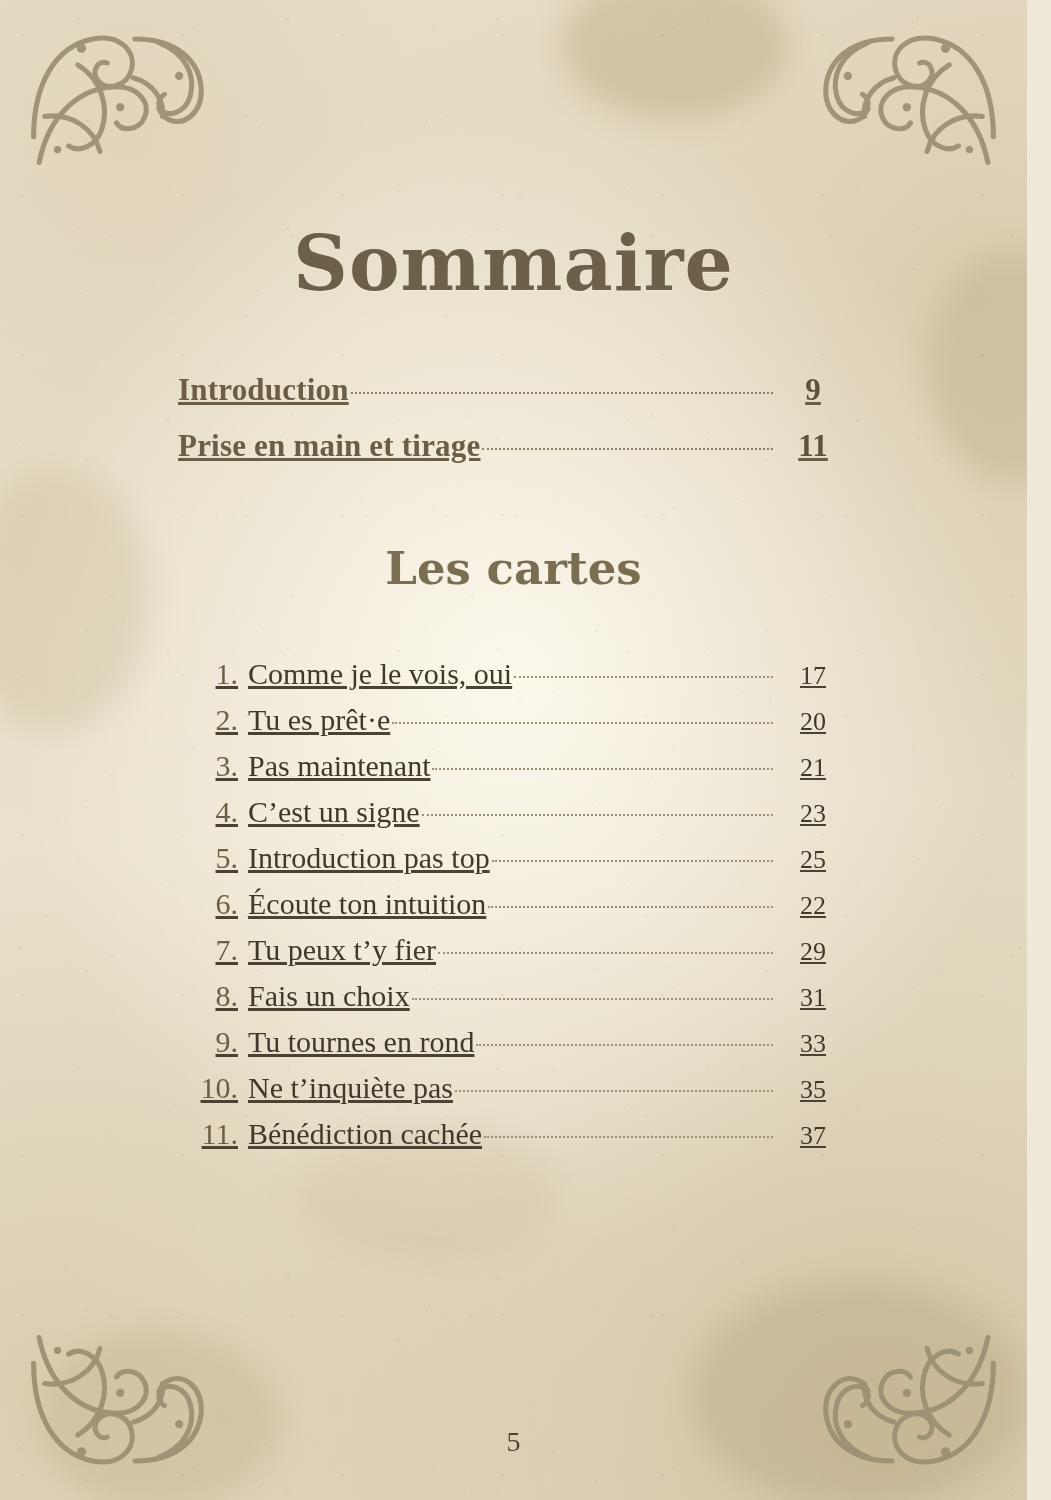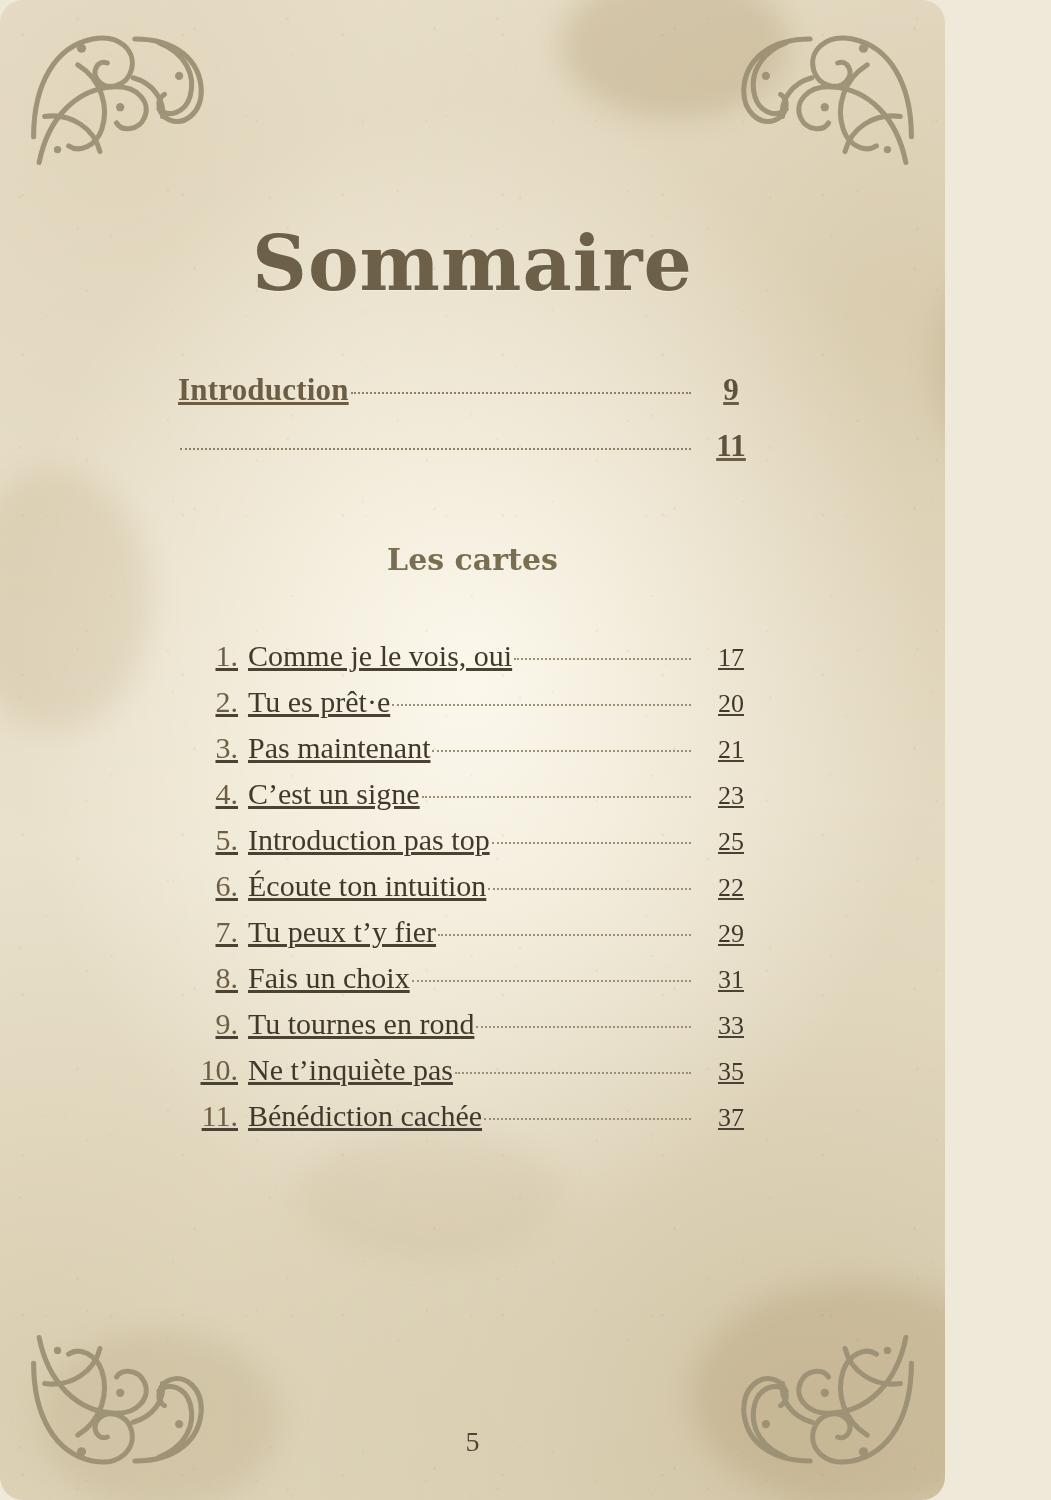--- a/index.html
+++ b/index.html
@@ -9,32 +9,31 @@
   body {
     width: 1051px;
     height: 1500px;
     overflow: hidden;
     font-family: "Liberation Serif", serif;
     background: #efe9d9;
   }
 
   .page {
     position: relative;
-    width: 945px;
+    width: 1027px;
     height: 1500px;
     box-sizing: border-box;
     background:
       radial-gradient(ellipse 70% 55% at 50% 45%, rgba(255,252,242,0.85) 0%, rgba(255,252,242,0.0) 70%),
       radial-gradient(ellipse 120% 90% at 12% 8%, rgba(214,200,168,0.55) 0%, rgba(214,200,168,0) 55%),
       radial-gradient(ellipse 100% 80% at 95% 20%, rgba(203,186,150,0.55) 0%, rgba(203,186,150,0) 60%),
       radial-gradient(ellipse 110% 70% at 85% 95%, rgba(198,182,146,0.6) 0%, rgba(198,182,146,0) 60%),
       radial-gradient(ellipse 90% 60% at 5% 92%, rgba(205,190,155,0.5) 0%, rgba(205,190,155,0) 60%),
       linear-gradient(160deg, #efe8d6 0%, #eae2cd 35%, #e8e0ca 60%, #e3daC2 100%);
     overflow: hidden;
-    border-radius: 23px;
   }
 
   
   .grain {
     position: absolute;
     inset: 0;
     pointer-events: none;
     opacity: 0.5;
     background-image:
       radial-gradient(circle at 14% 22%, rgba(150,130,95,0.22) 0 1.2px, transparent 1.6px),
@@ -87,21 +86,21 @@
     font-size: 76px;
     letter-spacing: 1px;
     color: #6c6148;
     text-shadow: 0 1px 0 rgba(255,255,250,0.35);
   }
 
   .section-title {
     text-align: center;
     font-family: "DejaVu Serif", serif;
     font-weight: 700;
-    font-size: 30px;
+    font-size: 45px;
     color: #7a6e52;
     margin: 0;
   }
 
   .content {
     position: absolute;
     left: 178px;
     right: 178px;
     top: 372px;
   }
@@ -281,20 +280,21 @@
 
   <div class="content">
 
     <ul class="toc-list toc-intro">
       <li class="toc-row">
         <span class="toc-label">Introduction</span>
         <span class="dots"></span>
         <span class="page-num">9</span>
       </li>
       <li class="toc-row">
+        <span class="toc-label">Prise en main et tirage</span>
         <span class="dots"></span>
         <span class="page-num">11</span>
       </li>
     </ul>
 
     <div class="cards-title-wrap">
       <h2 class="section-title">Les cartes</h2>
     </div>
 
     <ul class="toc-list toc-cards">

